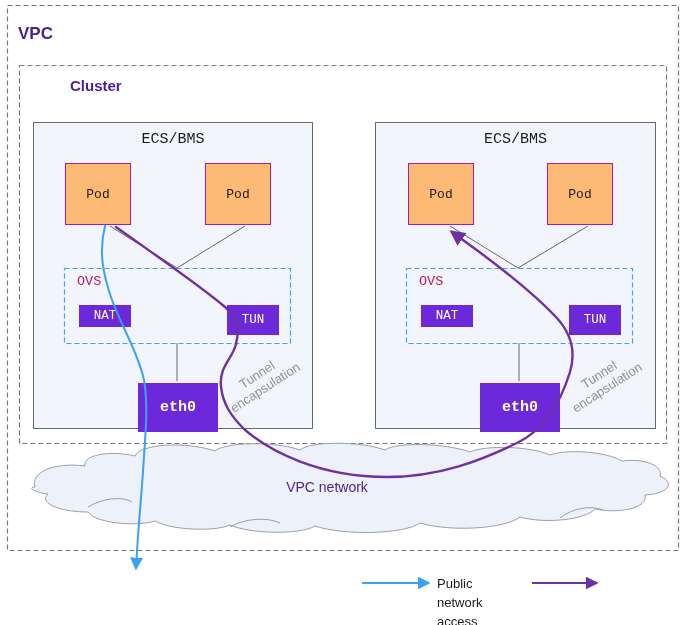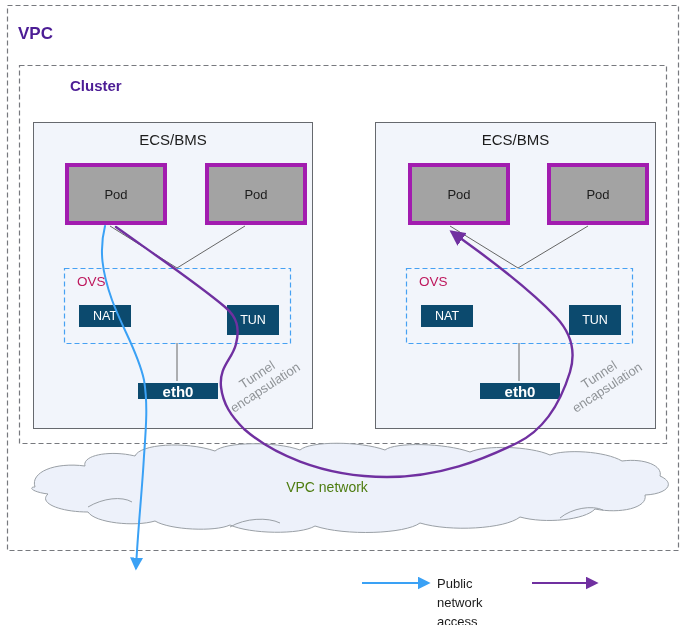--- a/index.html
+++ b/index.html
@@ -10,45 +10,45 @@
   svg.layer { position:absolute; left:0; top:0; width:694px; height:625px; }
   #underlay { z-index:0; }
   #overlay  { z-index:2; pointer-events:none; }
 
   .frame-label { position:absolute; z-index:3; font-weight:bold; color:#4c1d95; }
   .vpc-label { left:18px; top:24px; font-size:17px; }
   .cluster-label { left:30px; top:77px; font-size:15px;margin-left:40px; }
 
   .ecs {
     position:absolute; z-index:1; width:280px; height:307px; top:122px;
-    background:#f2f5fb; border:1px solid #66696e; box-sizing:border-box;
+    background:#f2f5fb; border:1px solid #66696e; box-sizing:border-box;font-family:Liberation Mono, monospace;
   }
   .ecs-title { position:absolute; top:8px; left:0; right:0; text-align:center;
     font-size:15px; color:#1c1c1c; }
   .pod {
-    position:absolute; top:40px; width:102px; height:62px; box-sizing:border-box;
-    background:#a3a3a3; border:4px solid #a21caf;
+    position:absolute; top:40px; width:66px; height:62px; box-sizing:border-box;
+    background:#fdba74; border:1px solid #a21caf;
     display:flex; align-items:center; justify-content:center; font-size:13px;
   }
   .ovs-label { position:absolute; left:43px; top:151px; color:#be185d; font-size:13.5px; }
   .chip {
-    position:absolute; background:#0c4a6e; color:#ffffff; box-sizing:border-box;
+    position:absolute; background:#6d28d9; color:#ffffff; box-sizing:border-box;
     display:flex; align-items:center; justify-content:center;
   }
   .nat { left:45px; top:182px; width:52px; height:22px; font-size:12.5px; }
   .tun { left:193px; top:182px; width:52px; height:30px; font-size:12.5px; }
-  .eth { left:104px; top:260px; width:80px; height:16px; font-size:15px; font-weight:bold;text-align:right; }
+  .eth { left:104px; top:260px; width:80px; height:49px; font-size:15px; font-weight:bold;text-align:right; }
 
   .tunnel-note {
     position:absolute; z-index:3; width:100px; text-align:center;
     font-size:13px; line-height:15px; color:#8f9397; transform:rotate(-33deg);
   }
   .cloud-label {
     position:absolute; z-index:3; left:247px; top:479px; width:160px;
-    text-align:center; font-size:14px; color:#4d7c0f;
+    text-align:center; font-size:14px; color:#4c1d95;
   }
   .legend-text {
     position:absolute; z-index:3; font-size:13px; line-height:19px; color:#1c1c1c;
   }
 </style>
 </head>
 <body>
 
 <div class="canvas">
 

